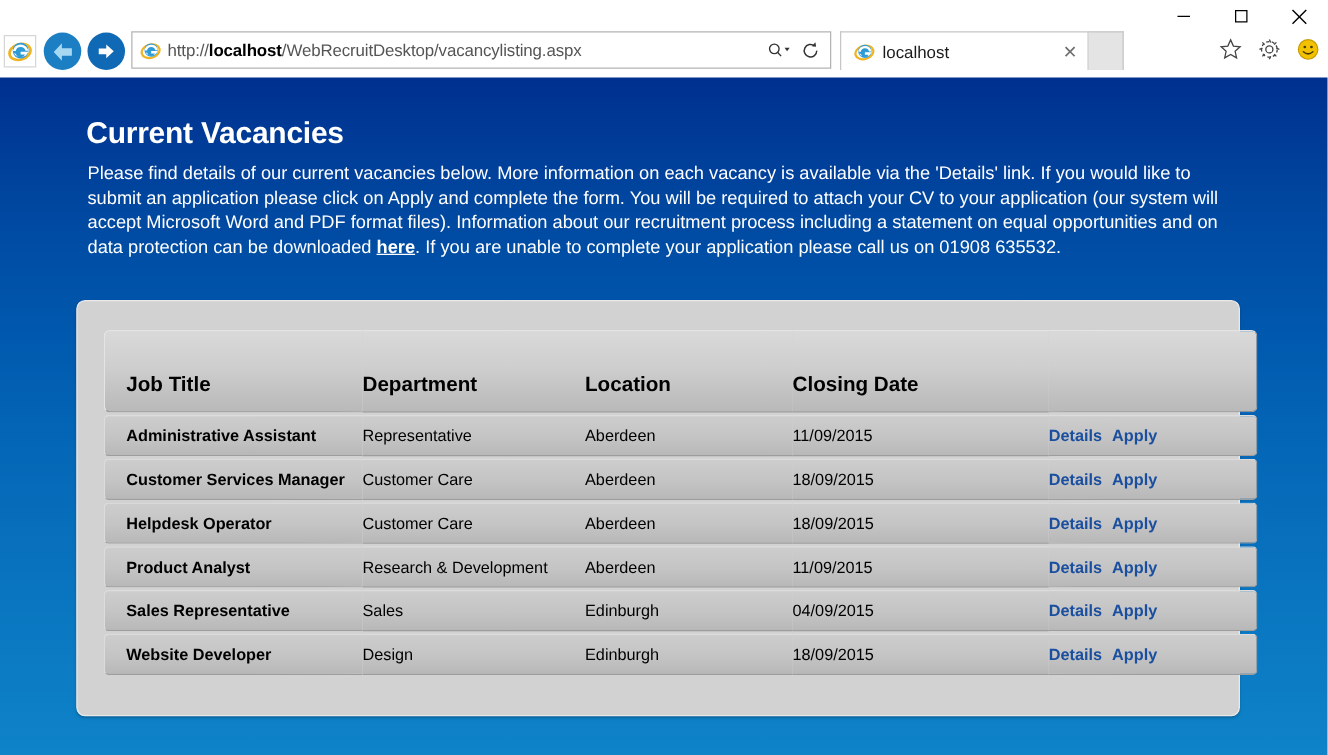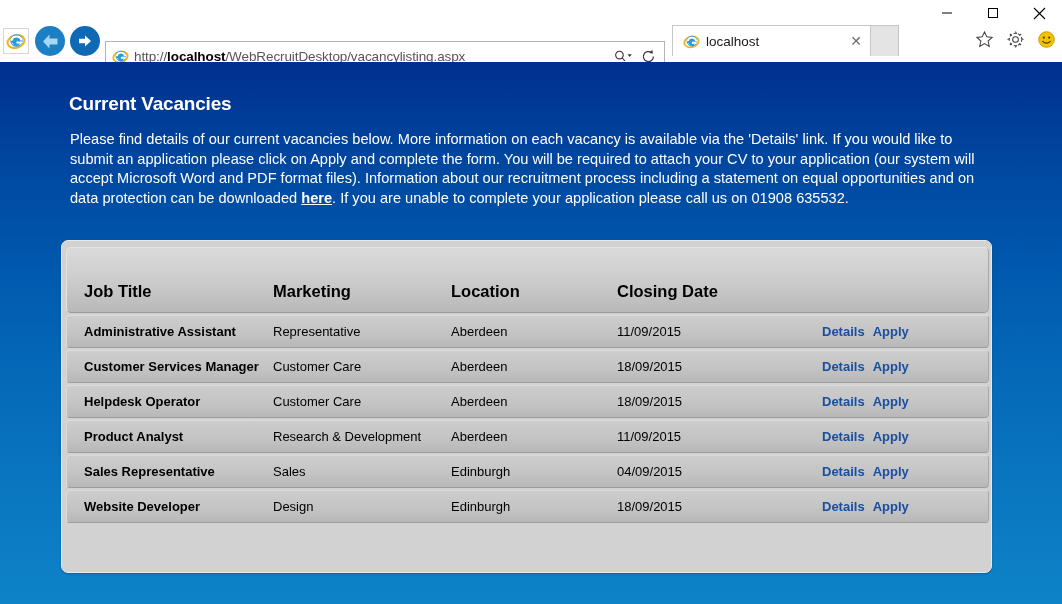--- a/index.html
+++ b/index.html
@@ -69,21 +69,20 @@
   .address-bar {
     position: absolute;
     left: 105px; top: 25px;
     width: 560px;
     height: 30px;
     border: 1px solid #b4b4b4;
     background: #ffffff;
     display: flex;
     align-items: center;
     padding: 0 4px 0 4px;
-    margin-top: 16px;
   }
   .addr-favicon {
     width: 20px; height: 20px;
     flex: 0 0 auto;
     display: flex; align-items: center; justify-content: center;
     margin-right: 4px;
   }
   .addr-text {
     flex: 1 1 auto;
     font-size: 13.5px;
@@ -171,21 +170,21 @@
        #0059ae 38%,
        #0569b8 58%,
        #0a77c1 80%,
        #0e83c8 100%);
     overflow: hidden;
   }
 
   .page-title {
     position: absolute;
     left: 69px; top: 31px;
-    font-size: 19px;
+    font-size: 24px;
     font-weight: 700;
     color: #ffffff;
     letter-spacing: -0.2px;
   }
 
   .page-intro {
     position: absolute;
     left: 70px; top: 68px;
     width: 922px;
     font-size: 14.6px;
@@ -200,21 +199,21 @@
 
   
   .vacancy-panel {
     position: absolute;
     left: 61px; top: 178px;
     width: 931px;
     height: 333px;
     background: #d2d2d2;
     border: 1px solid #e9e9e9;
     border-radius: 7px;
-    padding: 4px;
+    padding: 21px;
     box-shadow: 0 1px 2px rgba(0,0,0,0.22);
   }
 
   .vac-table {
     width: 100%;
     border-collapse: separate;
     border-spacing: 0 2px;
     table-layout: fixed;
   }
 
@@ -405,21 +404,21 @@
       <colgroup>
         <col class="col-title">
           <col class="col-dept">
           <col class="col-loc">
           <col class="col-date">
           <col class="col-acts">
       </colgroup>
       <thead>
         <tr class="vac-header">
           <th class="col-title">Job Title</th>
-          <th class="col-dept">Marketing</th>
+          <th class="col-dept">Department</th>
           <th class="col-loc">Location</th>
           <th class="col-date">Closing Date</th>
           <th class="col-acts"></th>
         </tr>
       </thead>
       <tbody>
           <tr class="vac-row">
             <td class="col-title">Administrative Assistant</td>
             <td class="col-dept">Representative</td>
             <td class="col-loc">Aberdeen</td>

